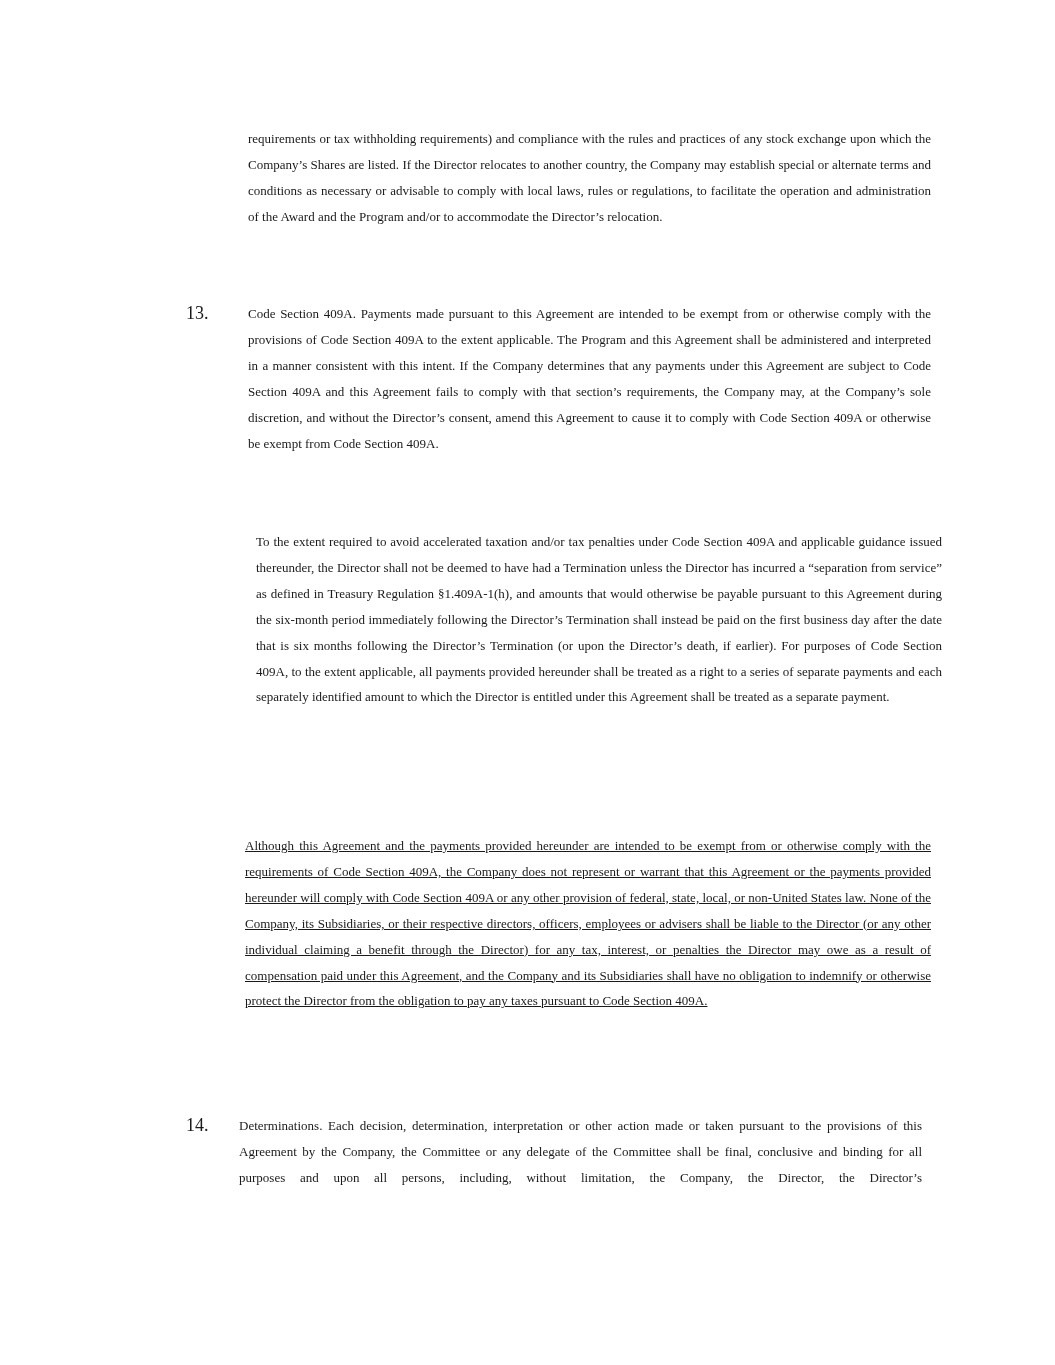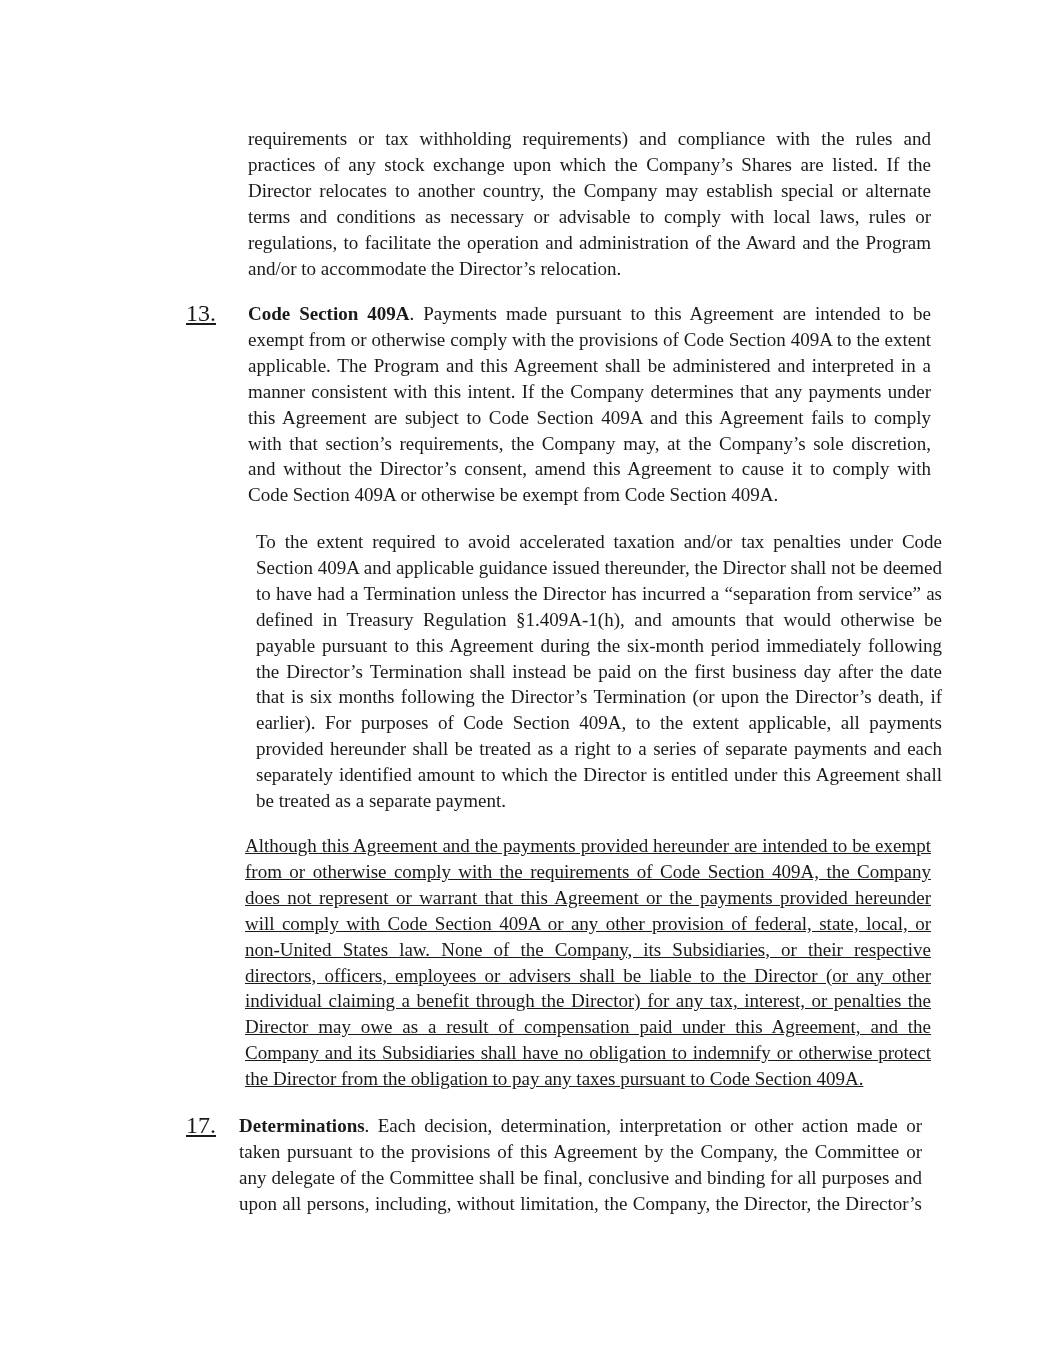--- a/index.html
+++ b/index.html
@@ -18,54 +18,53 @@
     .page {
       position: absolute;
       left: 0;
       top: 0;
       width: 1055px;
       height: 1365px;
       background: #ffffff;
     }
     .para {
       position: absolute;
-      font-size: 19px;
+      font-size: 13px;
       line-height: 25.9px;
       text-align: justify;
       text-align-last: left;
       margin: 0;
     }
     .p-cont { left: 248px; top: 126px; width: 683px; }
     .p-13   { left: 248px; top: 301px; width: 683px; }
     .p-13a  { left: 256px; top: 529px; width: 686px; }
     .p-13b  { left: 245px; top: 833px; width: 686px; text-decoration: underline; }
     .p-14   { left: 239px; top: 1113px; width: 683px; }
     .p-14 { text-align-last: justify; }
     .num {
       position: absolute;
-      font-size: 24px;
+      font-size: 18px;
       line-height: 25.9px;
-      text-decoration: underline;
     }
     .num-13 { left: 186px; top: 301px; }
     .num-14 { left: 186px; top: 1113px; }
     .heading {
-      font-weight: bold;
+      font-weight: normal;
     }
   </style>
 </head>
 <body>
 
 <div class="page">
 
   <p class="para p-cont">requirements or tax withholding requirements) and compliance with the rules and practices of any stock exchange upon which the Company’s Shares are listed.  If the Director relocates to another country, the Company may establish special or alternate terms and conditions as necessary or advisable to comply with local laws, rules or regulations, to facilitate the operation and administration of the Award and the Program and/or to accommodate the Director’s relocation.</p>
 
   <span class="num num-13">13.</span>
   <p class="para p-13"><span class="heading">Code Section 409A</span><span>.</span><span>  Payments made pursuant to this Agreement are intended to be exempt from or otherwise comply with the provisions of Code Section 409A to the extent applicable.  The Program and this Agreement shall be administered and interpreted in a manner consistent with this intent.  If the Company determines that any payments under this Agreement are subject to Code Section 409A and this Agreement fails to comply with that section’s requirements, the Company may, at the Company’s sole discretion, and without the Director’s consent, amend this Agreement to cause it to comply with Code Section 409A or otherwise be exempt from Code Section 409A.</span></p>
 
   <p class="para p-13a">To the extent required to avoid accelerated taxation and/or tax penalties under Code Section 409A and applicable guidance issued thereunder, the Director shall not be deemed to have had a Termination unless the Director has incurred a “separation from service” as defined in Treasury Regulation §1.409A-1(h), and amounts that would otherwise be payable pursuant to this Agreement during the six-month period immediately following the Director’s Termination shall instead be paid on the first business day after the date that is six months following the Director’s Termination (or upon the Director’s death, if earlier). For purposes of Code Section 409A, to the extent applicable, all payments provided hereunder shall be treated as a right to a series of separate payments and each separately identified amount to which the Director is entitled under this Agreement shall be treated as a separate payment.</p>
 
   <p class="para p-13b">Although this Agreement and the payments provided hereunder are intended to be exempt from or otherwise comply with the requirements of Code Section 409A, the Company does not represent or warrant that this Agreement or the payments provided hereunder will comply with Code Section 409A or any other provision of federal, state, local, or non-United States law.  None of the Company, its Subsidiaries, or their respective directors, officers, employees or advisers shall be liable to the Director (or any other individual claiming a benefit through the Director) for any tax, interest, or penalties the Director may owe as a result of compensation paid under this Agreement, and the Company and its Subsidiaries shall have no obligation to indemnify or otherwise protect the Director from the obligation to pay any taxes pursuant to Code Section 409A.</p>
 
-  <span class="num num-14">17.</span>
+  <span class="num num-14">14.</span>
   <p class="para p-14"><span class="heading">Determinations</span><span>.</span><span>  Each decision, determination, interpretation or other action made or taken pursuant to the provisions of this Agreement by the Company, the Committee or any delegate of the Committee shall be final, conclusive and binding for all purposes and upon all persons, including, without limitation, the Company, the Director, the Director’s</span></p>
 
 </div>
 
 </body></html>

